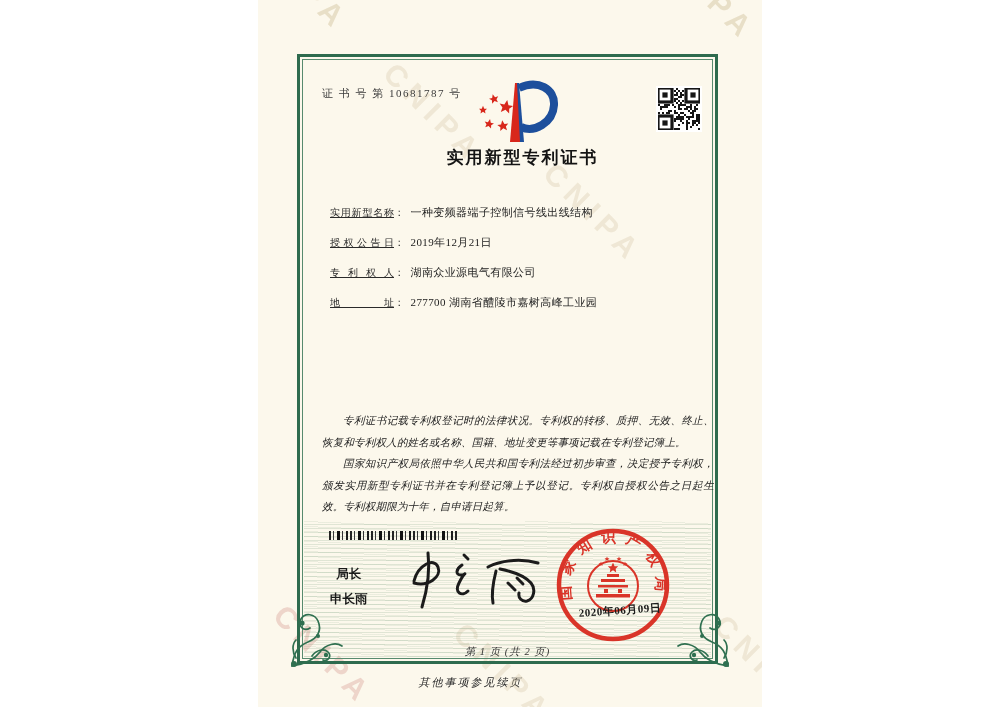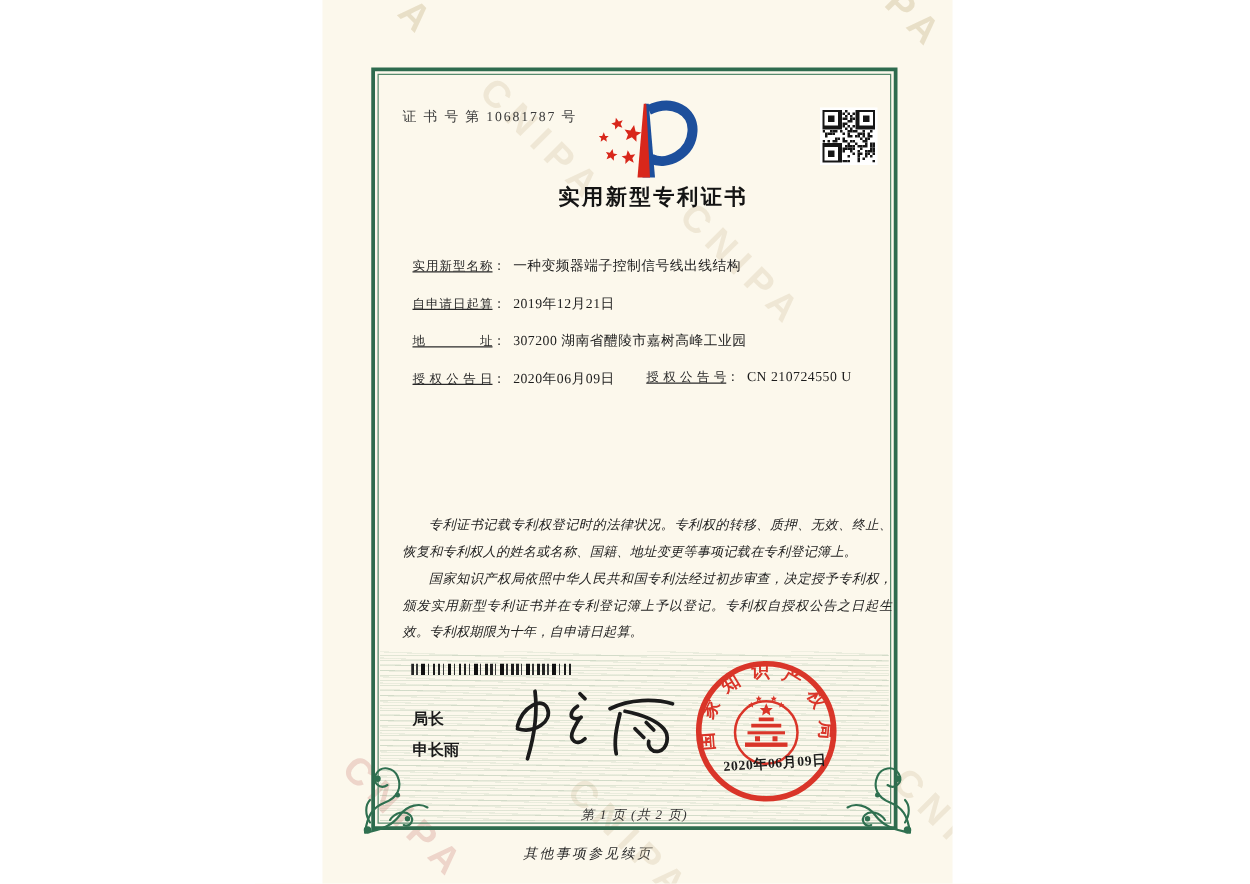--- a/index.html
+++ b/index.html
@@ -72,22 +72,22 @@
     position:absolute; left:71px; top:531px; width:130px; height:9px;
     background:repeating-linear-gradient(90deg,
       #242424 0 2px, rgba(0,0,0,0) 2px 4px,
       #3a3a3a 4px 5px, rgba(0,0,0,0) 5px 8px,
       #111 8px 11px, rgba(0,0,0,0) 11px 13px,
       #333 13px 14px, rgba(0,0,0,0) 14px 17px,
       #1c1c1c 17px 19px, rgba(0,0,0,0) 19px 21px);
   }
   .signer {
     position:absolute; left:72px; top:563px; line-height:25px;
-    font-family:Liberation Sans, sans-serif;
-    font-weight:bold; font-size:12.5px; color:#1a1a1a;
+    font-family:Liberation Mono, monospace;
+    font-weight:bold; font-size:12.5px; color:#1a1a1a;text-align:center;
   }
   .sig-svg { position:absolute; left:142px; top:547px; width:152px; height:68px; }
   .seal    { position:absolute; left:296px; top:526px; width:118px; height:118px; opacity:0.93; }
   .seal-date {
     position:absolute; left:306px; top:603px; width:112px; text-align:center;
     font-size:11px; font-weight:600; color:#1c1c1c; letter-spacing:0.5px;
     transform:rotate(-4deg);
   }
   .page-info {
     position:absolute; left:39px; top:645px; width:421px; text-align:center;
@@ -285,26 +285,23 @@
         <rect x="14" y="0" width="7" height="7" fill="none" stroke="#161616" stroke-width="1.6"></rect>
         <rect x="16.2" y="2.2" width="2.6" height="2.6" fill="#161616"></rect>
         <rect x="0" y="14" width="7" height="7" fill="none" stroke="#161616" stroke-width="1.6"></rect>
         <rect x="2.2" y="16.2" width="2.6" height="2.6" fill="#161616"></rect>
       </svg>
 
     <div class="title">实用新型专利证书</div>
 
     <div class="fields">
       <div class="frow"><span class="flabel">实用新型名称</span><span class="fcolon">：</span><span class="fvalue">一种变频器端子控制信号线出线结构</span></div>
-      <div class="frow"><span class="flabel">自申请日起算</span><span class="fcolon">：</span><span class="fvalue">2019年12月21日</span></div>
-      <div class="frow"><span class="flabel">地址</span><span class="fcolon">：</span><span class="fvalue">307200 湖南省醴陵市嘉树高峰工业园</span></div>
-      <div class="frow grant">
-        <span class="flabel">授权公告日</span><span class="fcolon">：</span><span class="fvalue">2020年06月09日</span>
-        <span class="grant2"><span class="flabel">授权公告号</span><span class="fcolon">：</span><span class="fvalue">CN 210724550 U</span></span>
-      </div>
+      <div class="frow"><span class="flabel">授权公告日</span><span class="fcolon">：</span><span class="fvalue">2019年12月21日</span></div>
+      <div class="frow"><span class="flabel">专利权人</span><span class="fcolon">：</span><span class="fvalue">湖南众业源电气有限公司</span></div>
+      <div class="frow"><span class="flabel">地址</span><span class="fcolon">：</span><span class="fvalue">277700 湖南省醴陵市嘉树高峰工业园</span></div>
     </div>
 
     <div class="paras">
       <p>专利证书记载专利权登记时的法律状况。专利权的转移、质押、无效、终止、恢复和专利权人的姓名或名称、国籍、地址变更等事项记载在专利登记簿上。</p>
       <p>国家知识产权局依照中华人民共和国专利法经过初步审查，决定授予专利权，颁发实用新型专利证书并在专利登记簿上予以登记。专利权自授权公告之日起生效。专利权期限为十年，自申请日起算。</p>
     </div>
 
     <div class="barcode"></div>
 
     <div class="signer">

